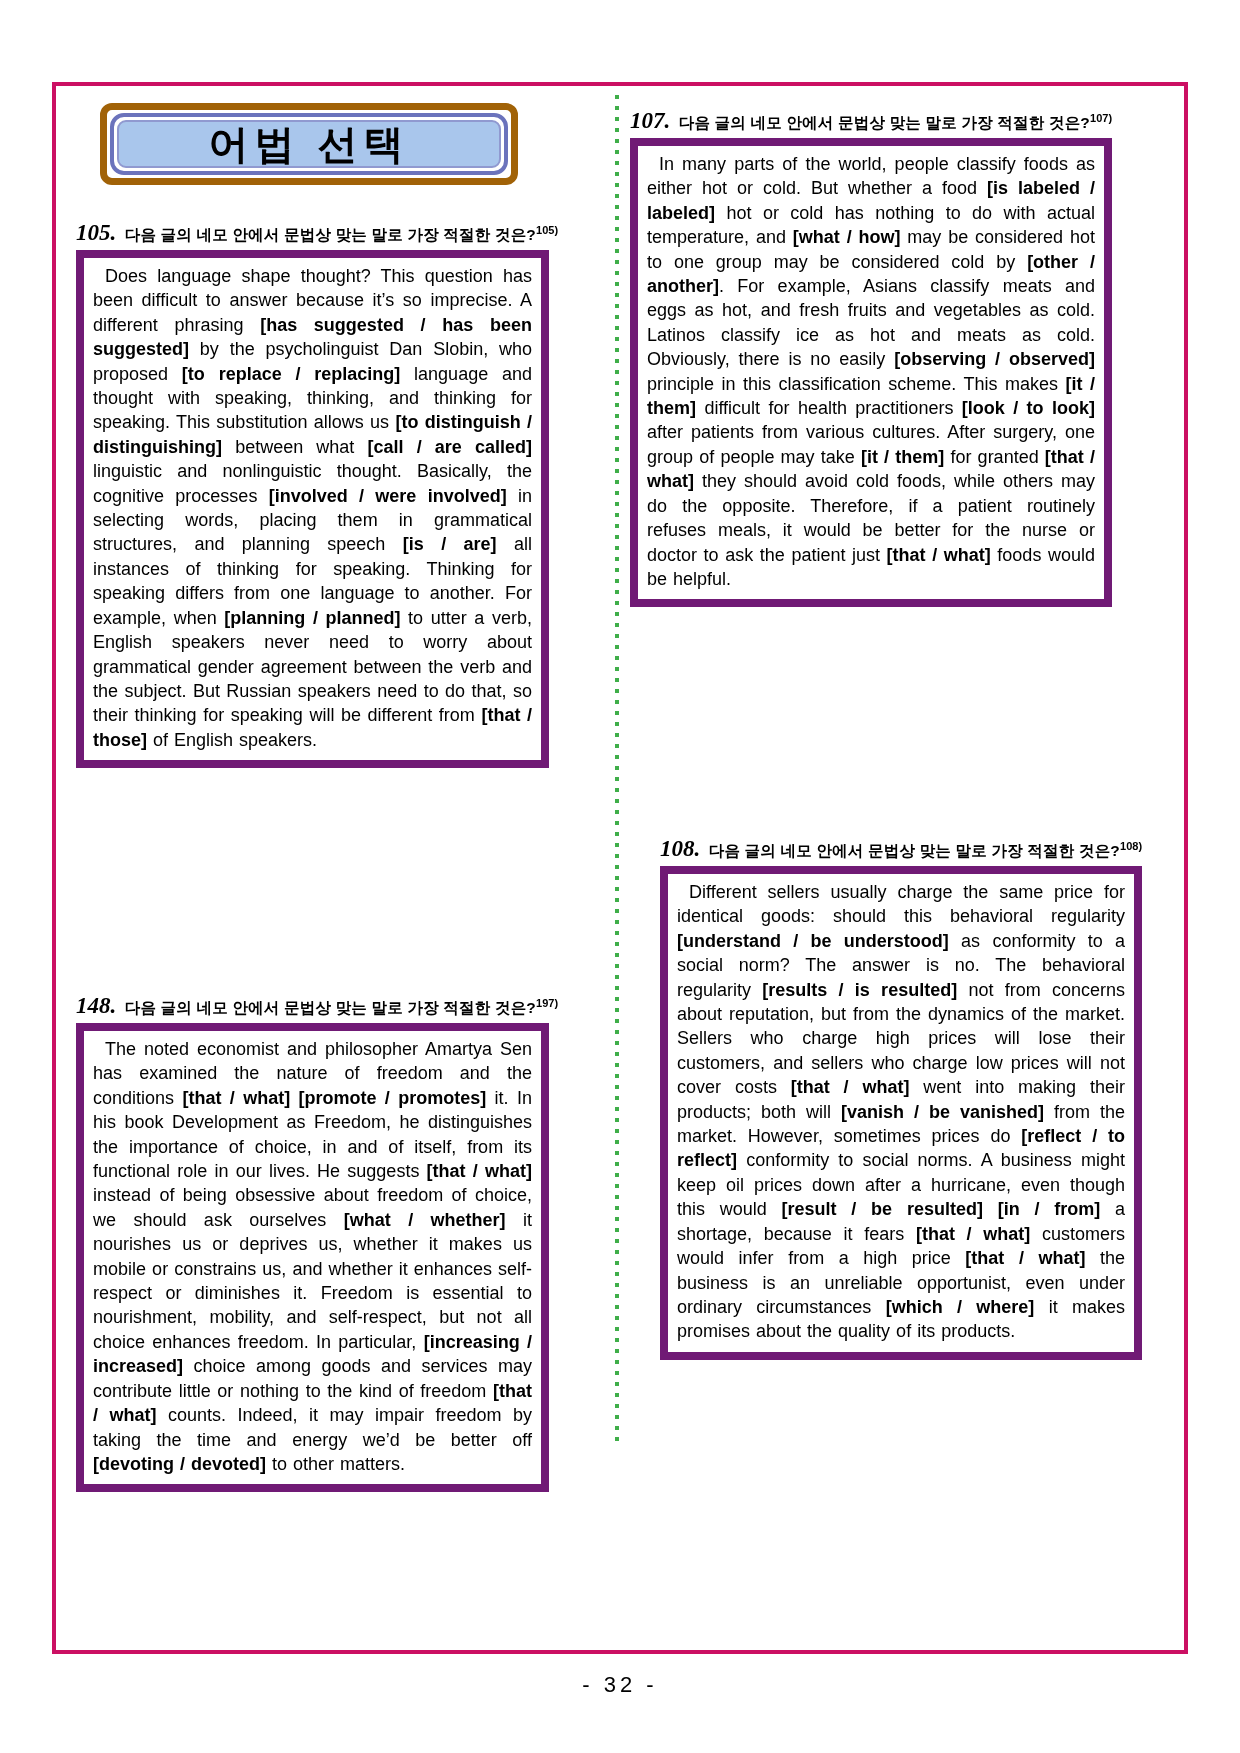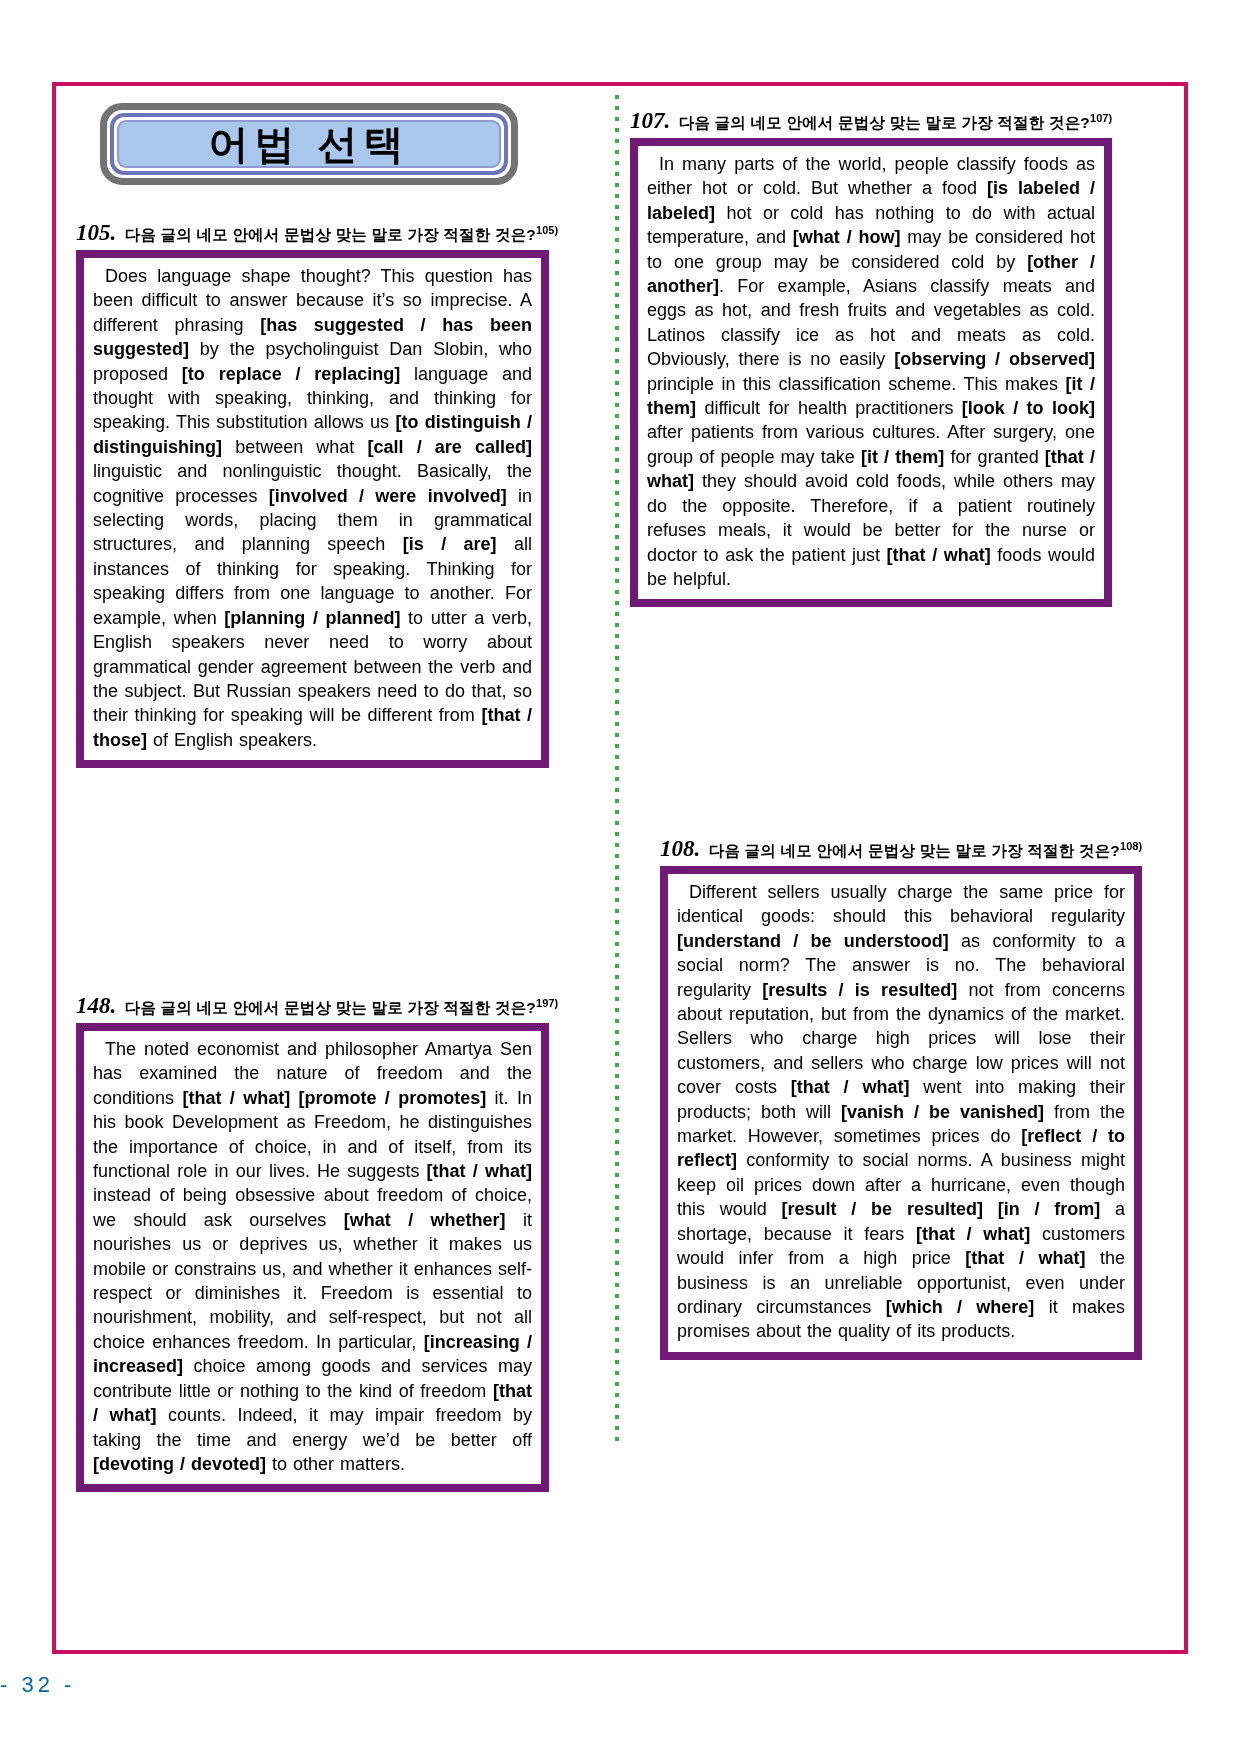--- a/index.html
+++ b/index.html
@@ -4,42 +4,42 @@
 <style>
   html,body{margin:0;padding:0;background:#ffffff;}
   .page{position:relative;width:1240px;height:1753px;background:#ffffff;overflow:hidden;
         font-family:"Liberation Sans",sans-serif;color:#000;}
   .frame{position:absolute;left:52px;top:82px;width:1136px;height:1572px;
          border:4px solid #cb0f63;box-sizing:border-box;}
   .divider{position:absolute;left:615px;top:95px;width:4px;height:1352px;
            background:repeating-linear-gradient(to bottom,#3fae49 0 4px,transparent 4px 11px);}
   
   .title-outer{position:absolute;left:100px;top:103px;width:418px;height:82px;box-sizing:border-box;
-               border:7px solid #737373;border-radius:22px;padding:3px;background:#fff;}
+               border:7px solid #a16207;border-radius:12px;padding:3px;background:#fff;}
   .title-mid{height:100%;box-sizing:border-box;border:4px solid #6b73bc;border-radius:14px;
              padding:3px;background:#fff;}
   .title-inner{height:100%;box-sizing:border-box;border:2px solid #9099d0;border-radius:9px;
                background:#a9c6ec;display:flex;align-items:center;justify-content:center;}
   .title-inner span{font-size:40px;font-weight:bold;letter-spacing:6px;color:#000;}
   
   .question{position:absolute;box-sizing:border-box;}
   .q0{left:76px;top:220px;width:473px;}
   .q1{left:76px;top:993px;width:473px;}
   .q2{left:630px;top:108px;width:482px;}
   .q3{left:630px;top:836px;width:482px;margin-left:30px;}
   .qheader{height:30px;white-space:nowrap;}
   .qnum{font-family:"Liberation Serif",serif;font-style:italic;font-weight:bold;font-size:23px;}
   .qprompt{font-size:15.5px;font-weight:bold;letter-spacing:0.2px;margin-left:4px;}
   .qref{font-size:11px;font-weight:bold;vertical-align:super;}
   .passage{border:8px solid #701a75;background:#fff;padding:6px 9px 8px 9px;
            font-size:18px;line-height:24.4px;text-align:justify;text-indent:12px;
            word-spacing:1px;box-sizing:border-box;}
   .passage .choice{font-weight:bold;}
-  .pagenum{position:absolute;left:0;top:1672px;width:1240px;text-align:left;
-           font-size:22px;letter-spacing:4px;color:#0369a1;}
+  .pagenum{position:absolute;left:0;top:1672px;width:1240px;text-align:center;
+           font-size:22px;letter-spacing:4px;color:#000000;}
 </style>
 </head>
 <body>
 
 <div class="page">
   <div class="frame"></div>
   <div class="divider"></div>
 
   <div class="title-outer">
     <div class="title-mid">

